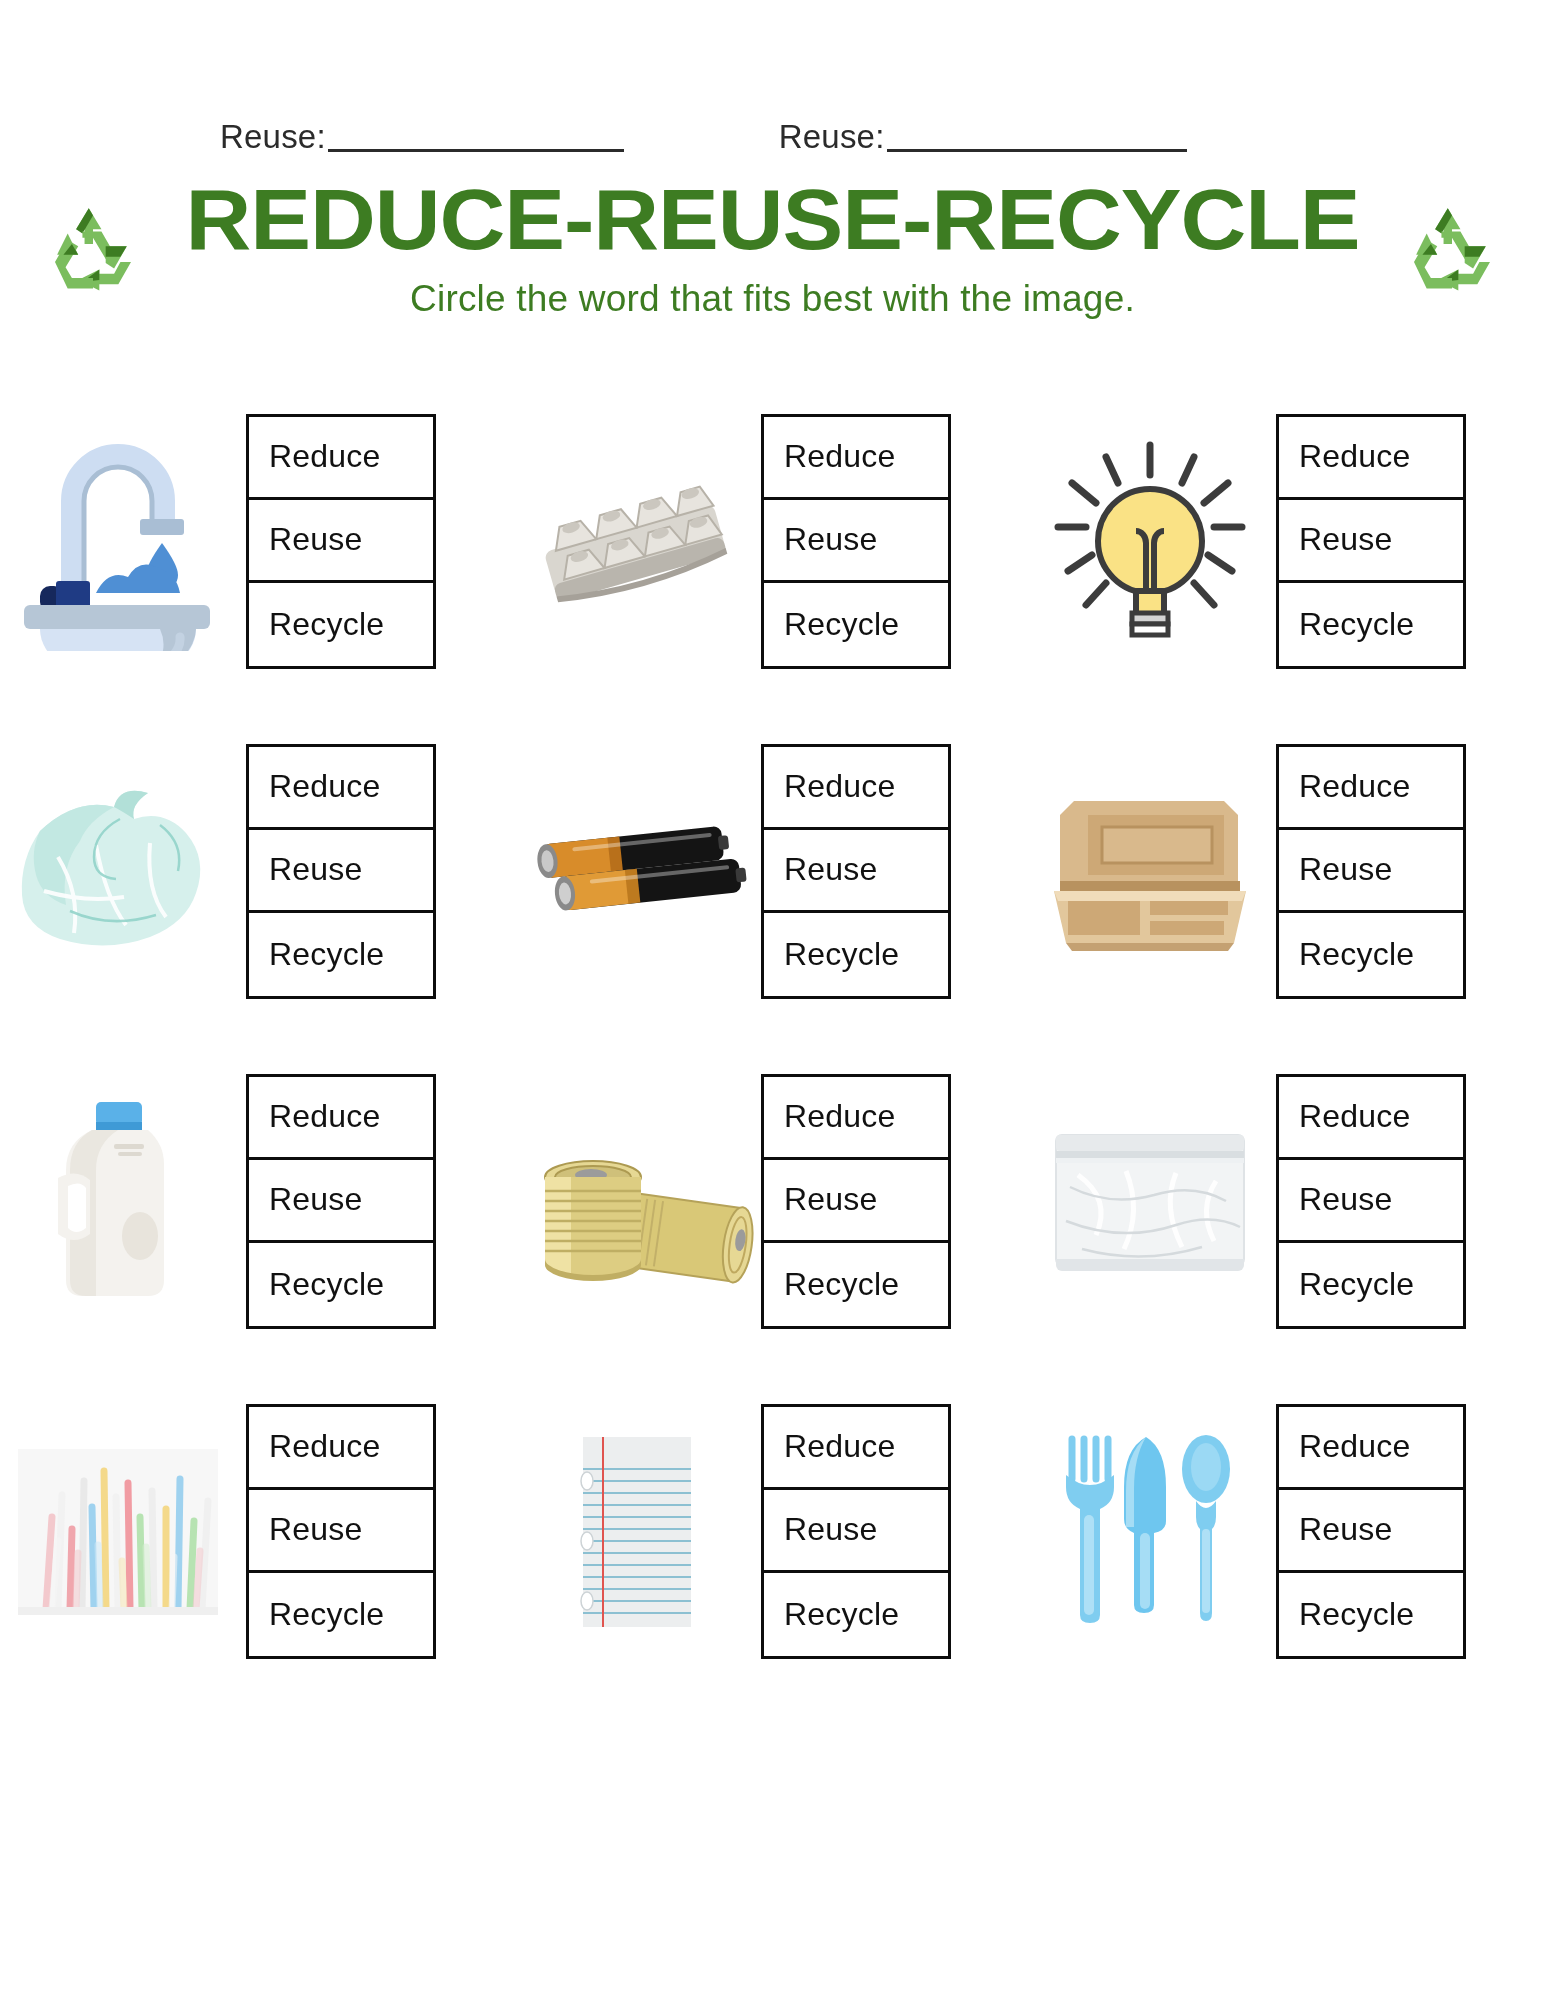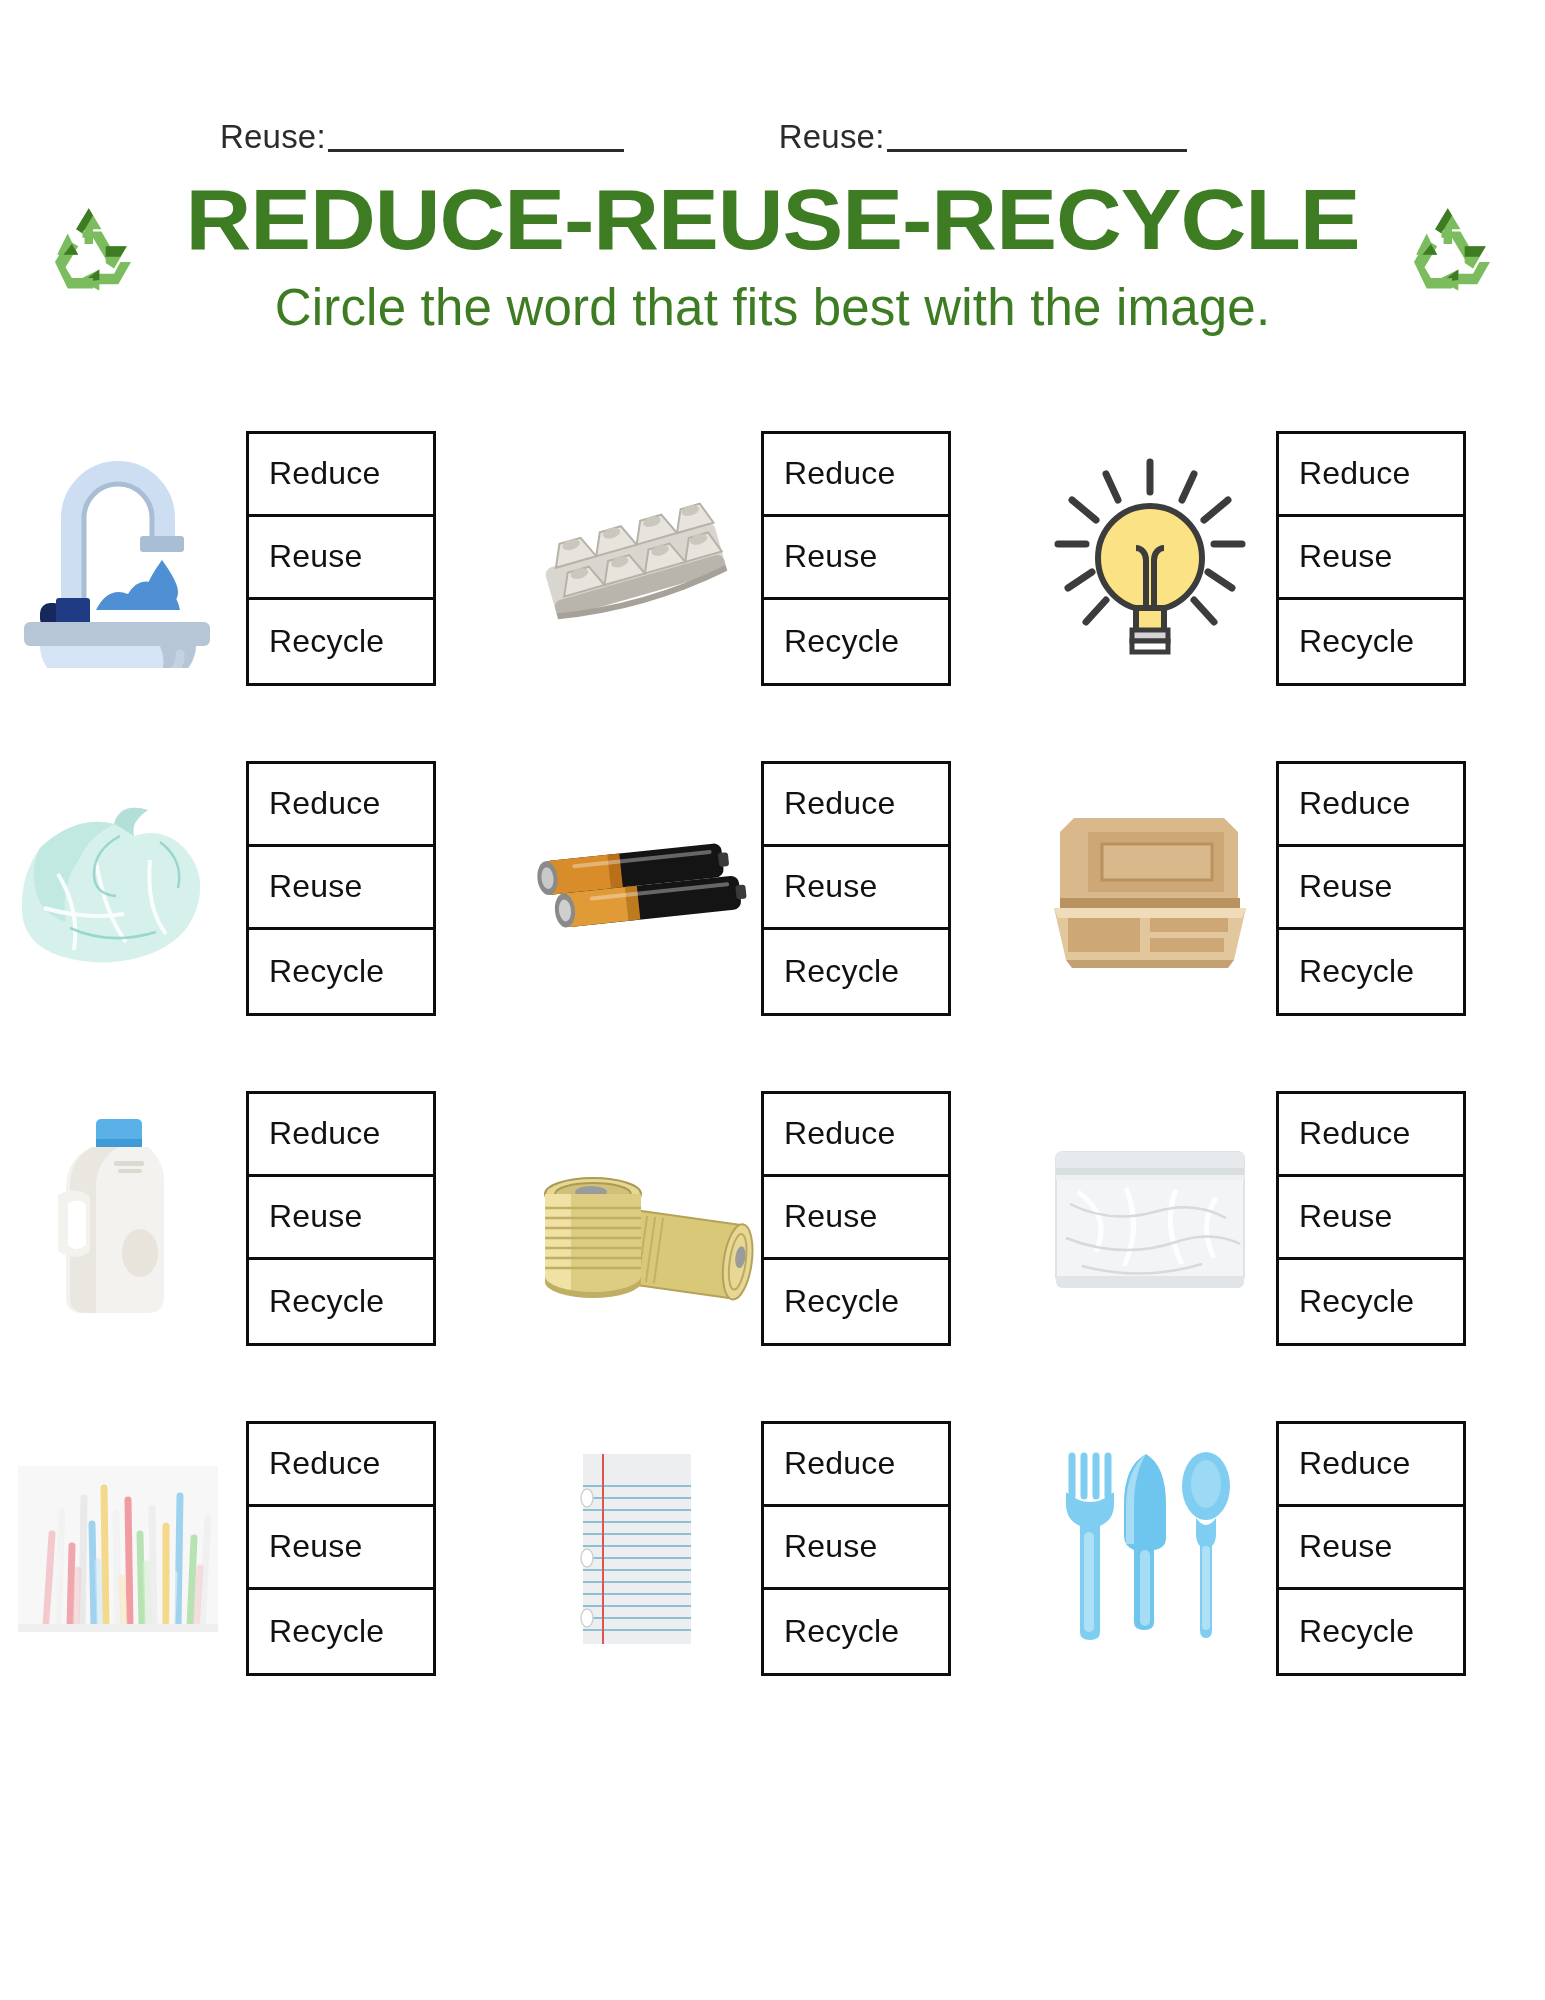--- a/index.html
+++ b/index.html
@@ -44,21 +44,21 @@
     font-family:"Liberation Sans Narrow","Liberation Sans", sans-serif;
     font-weight:bold;
     font-size:86px;
     letter-spacing:-1px;
     color:#3d7c22;
     line-height:1.0;
     transform:scaleX(1.06);
     margin:0;
   }
   .worksheet-subtitle {
-    font-size:51px;
+    font-size:37px;
     color:#3d7c22;
     margin-top:16px;
     letter-spacing:0.2px;
   }
   .recycle-badge { position:absolute; top:28px; width:110px; height:95px; }
   .recycle-badge.left  { left:38px; }
   .recycle-badge.right { right:38px; }
 
   
   .grid {

